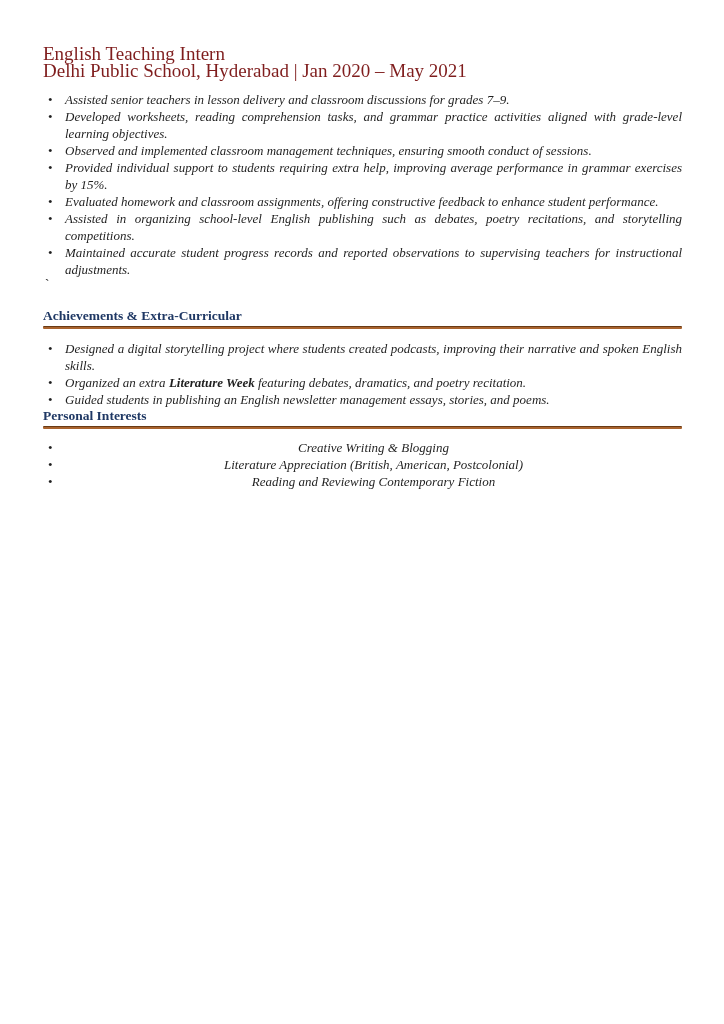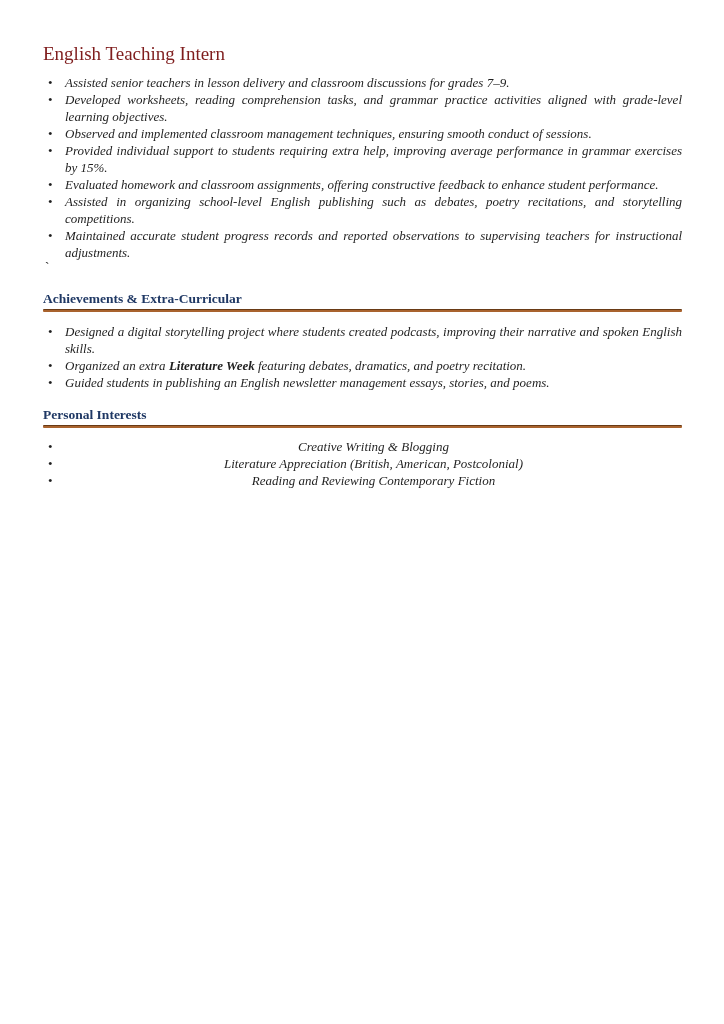--- a/index.html
+++ b/index.html
@@ -65,35 +65,36 @@
     background: linear-gradient(180deg, #693a15 0%, #693a15 40%, #a9632e 40%, #a9632e 100%);
     border-radius: 1px;
   }
   .section-achievements {
     margin-top: 18px;
   }
   .section-achievements ul.bullets {
     margin-top: 11px;
   }
   .section-personal {
-    margin-top: 16px;
+    margin-top: 0;
   }
   .section-personal ul.bullets {
     margin-top: 10px;
   }
   .section-personal .btext {
     text-align: center;
   }
 </style>
 </head>
 <body>
 
 <div class="page">
 
   <div class="job-title">English Teaching Intern</div>
+  <div class="job-subtitle">Delhi Public School, Hyderabad | Jan 2020 – May 2021</div>
 
   <ul class="bullets">
     <li>
       <span class="marker">•</span>
       <span class="btext">Assisted senior teachers in lesson delivery and classroom discussions for grades 7–9.</span>
     </li>
     <li>
       <span class="marker">•</span>
       <span class="btext">Developed worksheets, reading comprehension tasks, and grammar practice activities aligned with grade-level learning objectives.</span>
     </li>

